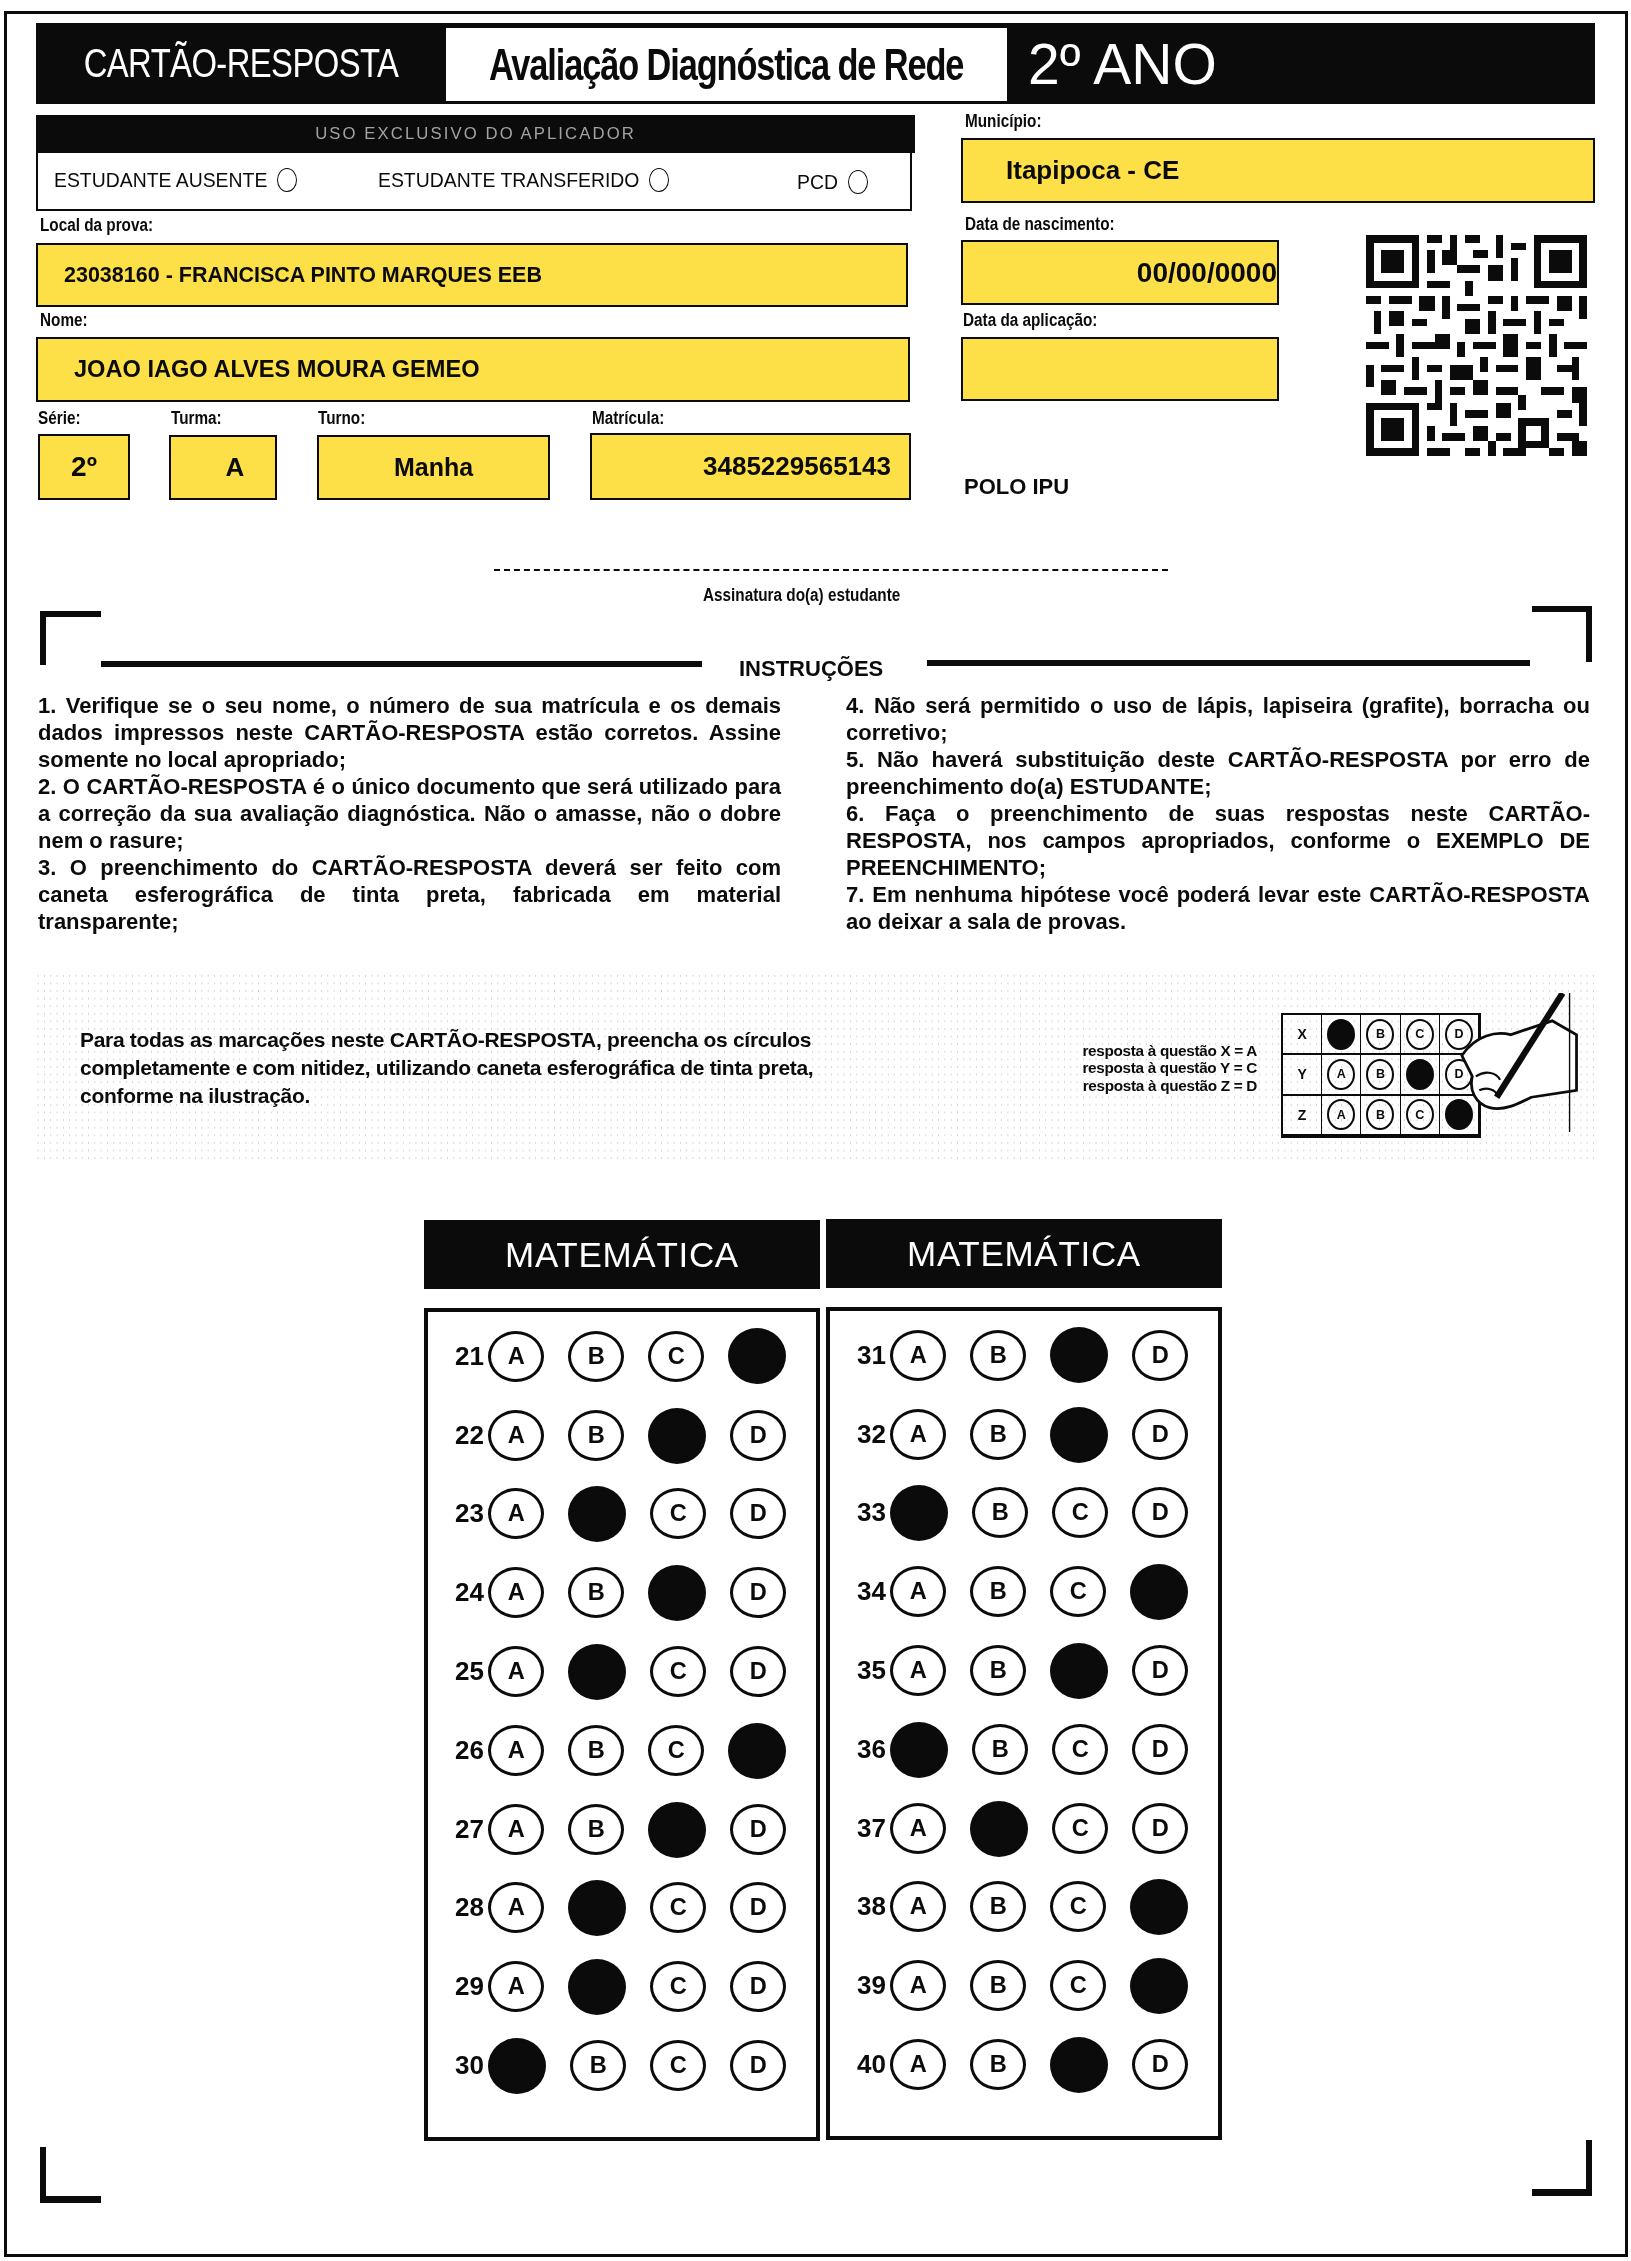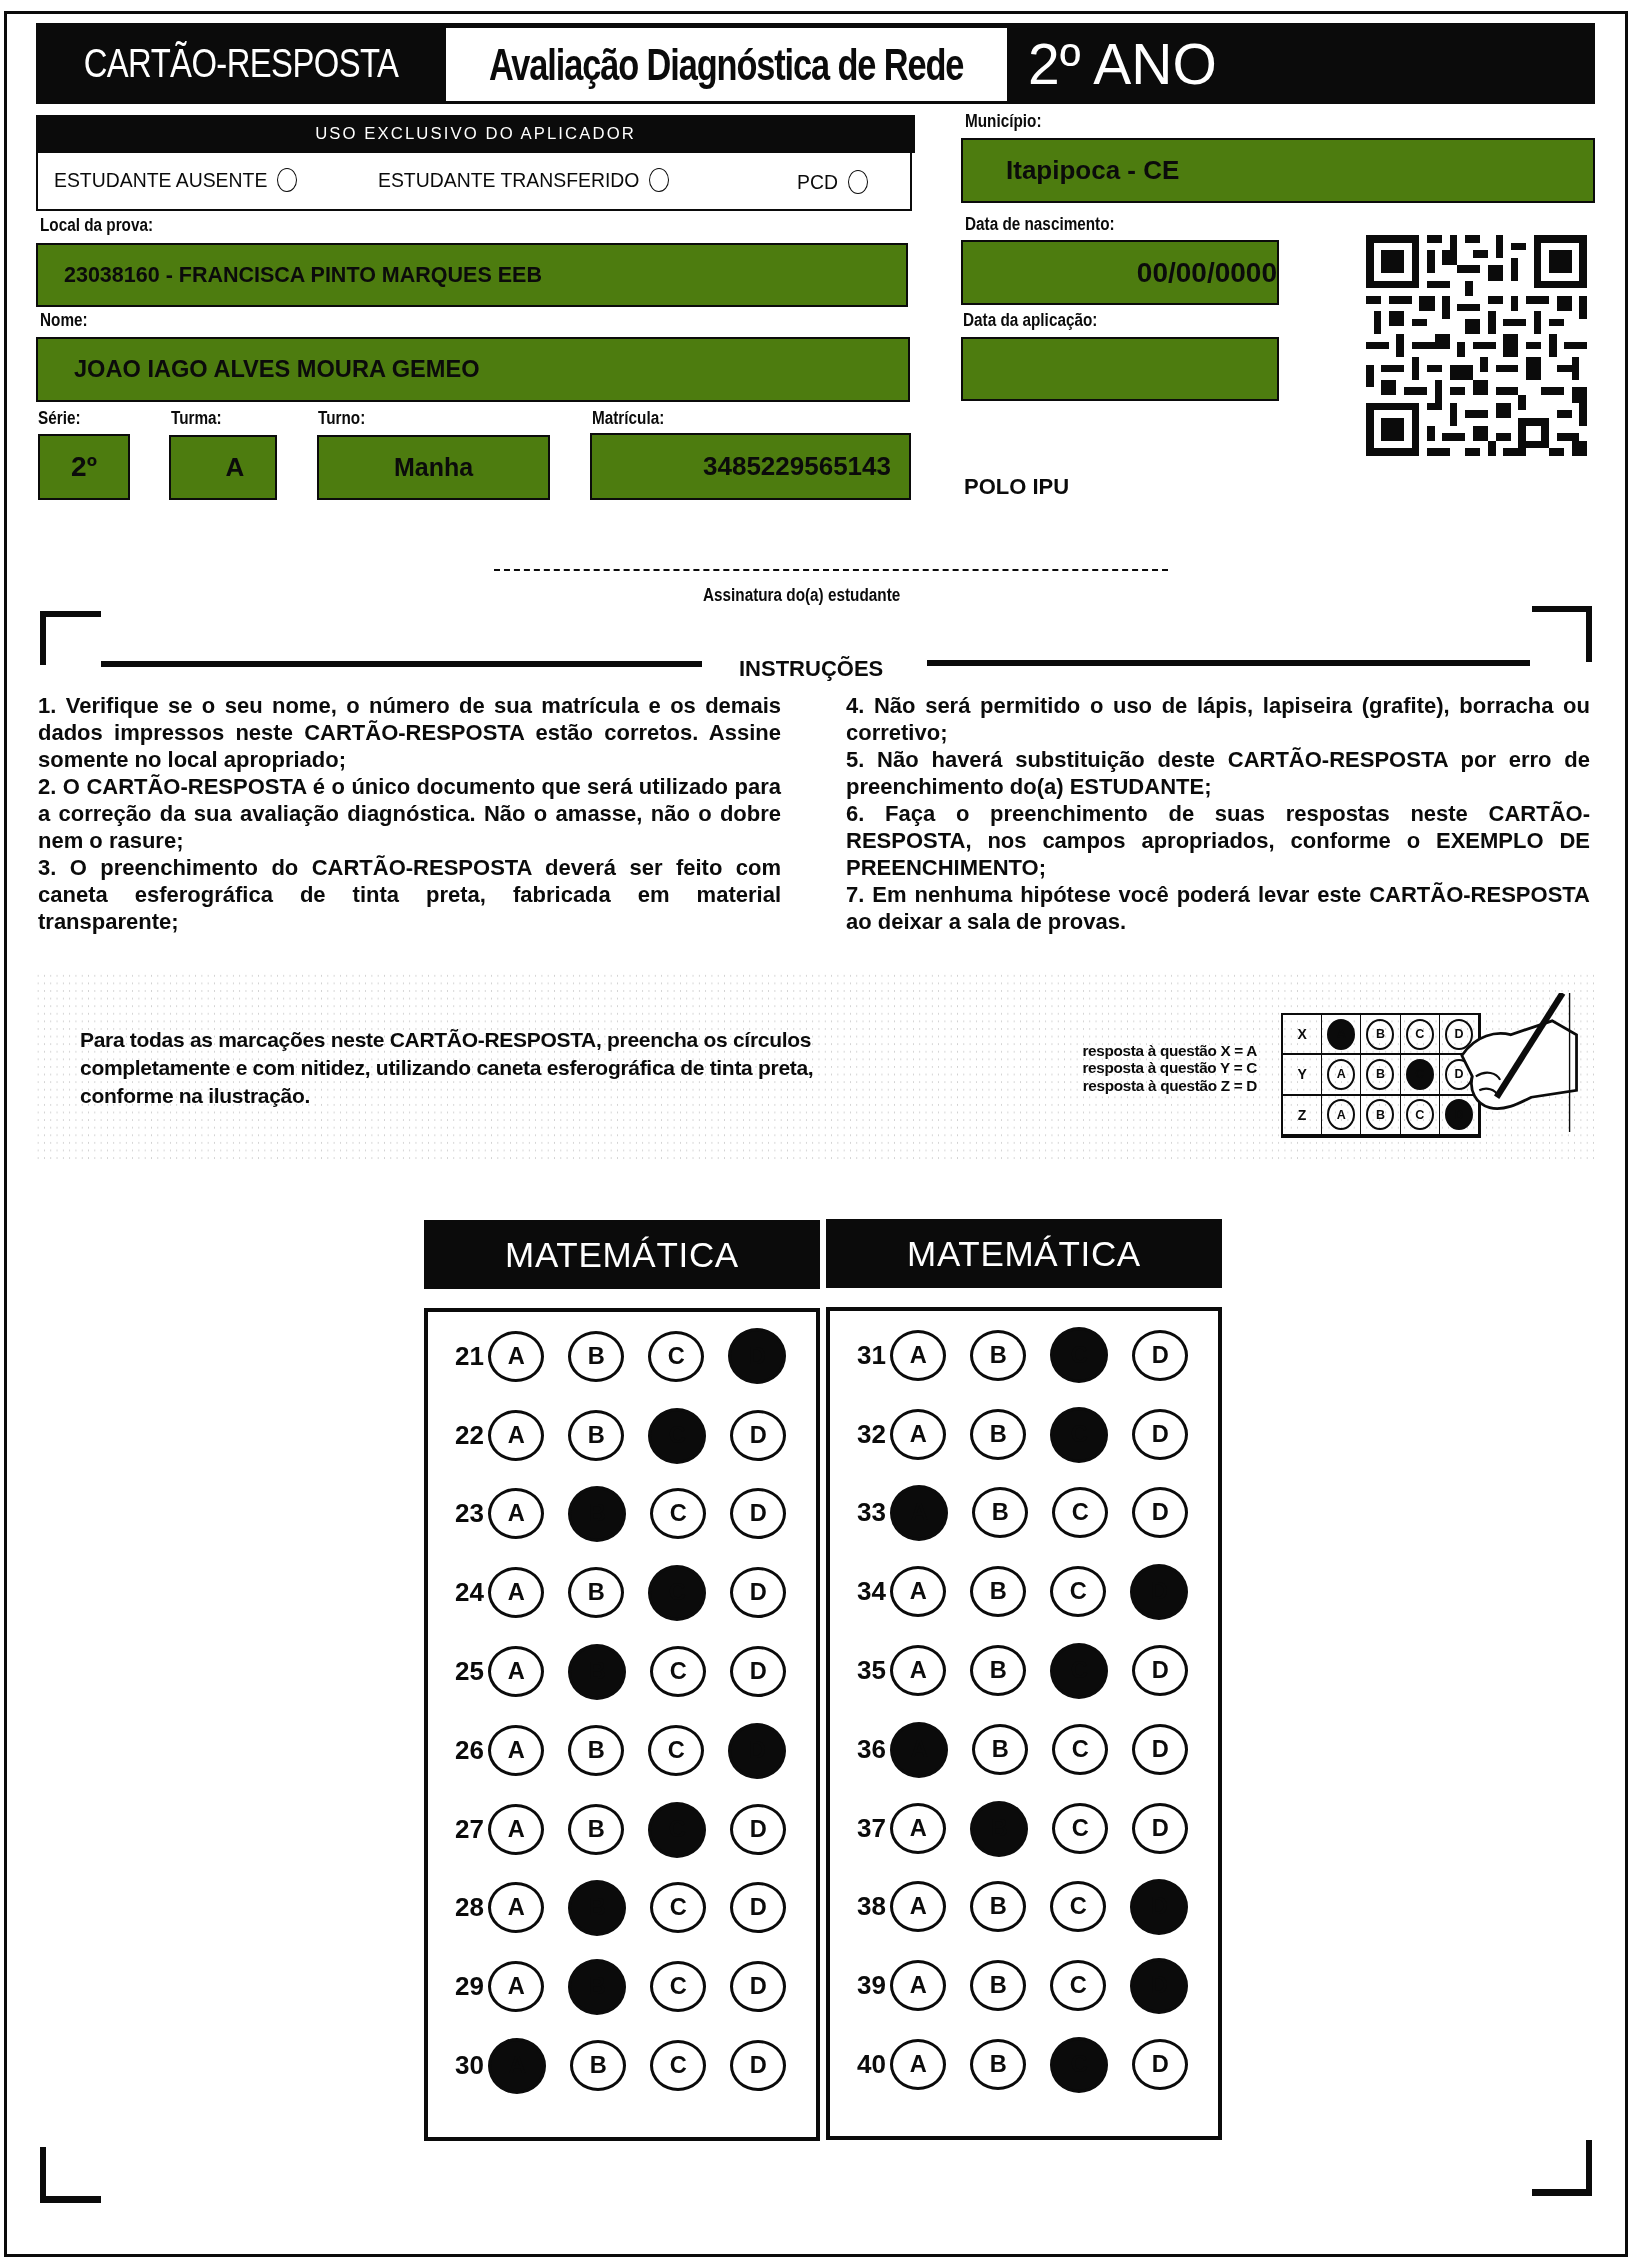--- a/index.html
+++ b/index.html
@@ -5,25 +5,25 @@
   html, body { margin:0; padding:0; background:#ffffff; }
   body { width:1631px; height:2261px; position:relative; overflow:hidden; font-family:"Liberation Sans", sans-serif; color:#0b0b0b; }
   .abs { position:absolute; }
   .page-border { left:4.2px; top:11px; width:1618px; height:2240px; border:3.5px solid #0b0b0b; }
   .header-bar { left:36px; top:23px; width:1559px; height:81px; background:#0b0b0b; }
   .header-left { left:36px; top:23px; width:410px; height:81px; color:#fff; font-family:"Liberation Sans", sans-serif; font-size:40px; display:flex; align-items:center; justify-content:center; letter-spacing:-0.7px; transform:scaleX(0.82); transform-origin:center; }
   .header-mid { left:446px; top:28px; width:561px; height:73px; background:#fff; font-weight:bold; font-size:44px; display:flex; align-items:center; justify-content:center; letter-spacing:-1.4px; }
   .header-mid span { display:inline-block; transform:scaleX(0.78); white-space:nowrap; }
   .header-right { left:1028px; top:23px; width:278px; height:81px; color:#fff; font-size:57px; display:flex; align-items:center; }
   .applicator { left:36px; top:115px; width:876px; height:96px; border:2.1px solid #0b0b0b; box-sizing:border-box; }
-  .applicator-head { left:36px; top:115px; width:879px; height:38px; background:#0b0b0b; color:#ffffff; font-size:16.7px; display:flex; align-items:center; justify-content:center; letter-spacing:2.1px; }
+  .applicator-head { left:36px; top:115px; width:879px; height:38px; background:#0b0b0b; color:#a3a3a3; font-size:16.7px; display:flex; align-items:center; justify-content:center; letter-spacing:2.1px; }
   .opt { font-size:19.4px; display:flex; align-items:center; gap:9.7px; white-space:nowrap; }
   .opt .circ { width:18px; height:22px; border:1.4px solid #0b0b0b; border-radius:50%; display:inline-block; }
   .lbl { font-weight:bold; font-size:18px; white-space:nowrap; transform:scaleX(0.85); transform-origin:left; }
-  .box { border:2.1px solid #0b0b0b; box-sizing:border-box; background:#4d7c0f; display:flex; align-items:center; }
+  .box { border:2.1px solid #0b0b0b; box-sizing:border-box; background:#fde047; display:flex; align-items:center; }
   .val { font-weight:bold; font-size:23px; white-space:nowrap; }
   .qr { left:1366px; top:235px; width:221px; height:221px; }
   .corner { background:#0b0b0b; }
   .instr-head { font-weight:bold; font-size:22px; }
   .instr-col { font-weight:bold; font-size:22px; line-height:27px; text-align:justify; }
   .instr-col p { margin:0; }
   .speckle { background-image: radial-gradient(#999 0.6px, transparent 0.8px); background-size:6.3px 7.6px; opacity:0.45; }
   .example-text { font-weight:bold; font-size:21px; line-height:28px; letter-spacing:-0.3px; }
   .example-key { font-weight:bold; font-size:15.3px; line-height:17.4px; text-align:right; letter-spacing:-0.3px; }
   .ex-grid { left:1281px; top:1013px; width:200px; height:125px; border:2.8px solid #0b0b0b; box-sizing:border-box; display:grid; grid-template-columns:repeat(5,1fr); grid-template-rows:repeat(3,1fr); }

